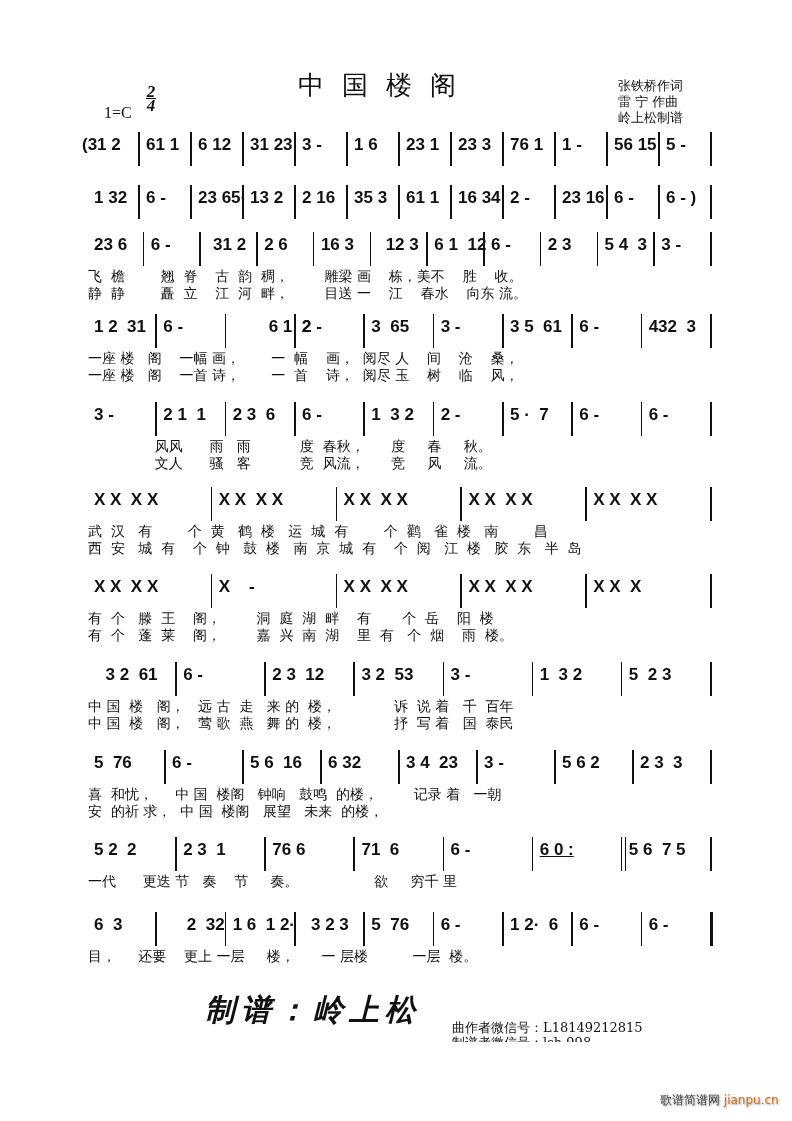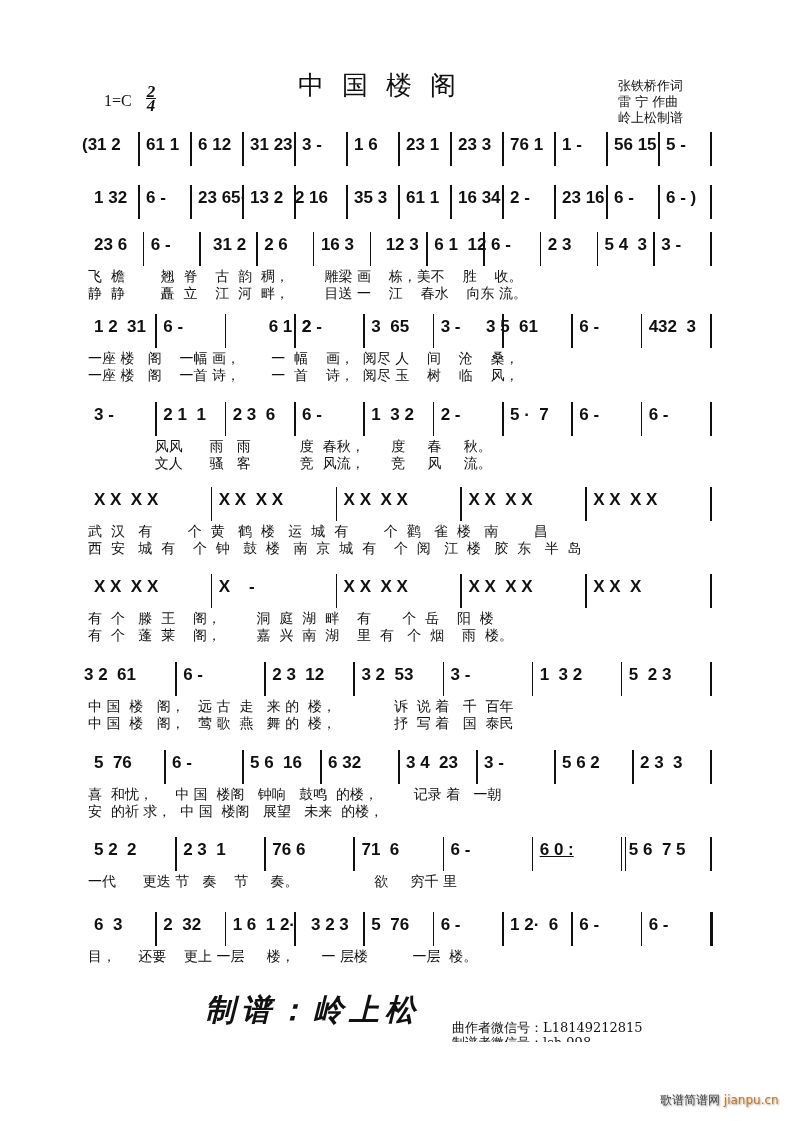--- a/index.html
+++ b/index.html
@@ -1,19 +1,19 @@
 <!DOCTYPE html>
 <html><head>
 <meta charset="utf-8">
 <style>
   html, body { margin:0; padding:0; background:#fff; }
   body { width:792px; height:1121px; position:relative; overflow:hidden; color:#111;
          font-family:"DejaVu Sans", sans-serif; }
   .title { position:absolute; left:298px; top:68px; font-size:26px; letter-spacing:18px; font-weight:normal; }
-  .key { position:absolute; left:104px; top:92px; font-family:"Liberation Serif", serif; font-size:16px; }
+  .key { position:absolute; left:104px; top:104px; font-family:"Liberation Serif", serif; font-size:16px; }
   .meter { position:absolute; left:146px; top:86px; font-family:"Liberation Serif", serif; font-weight:bold; font-size:17px; line-height:11px; text-align:center;font-style:italic; }
   .meter .bar { display:block; width:10px; border-top:1px solid #111; margin:1px 0; }
   .credits { position:absolute; left:618px; top:78px; font-family:"DejaVu Serif", serif; font-size:13px; line-height:16px; }
   .row { position:absolute; left:0; width:792px; }
   .m { position:absolute; top:0; height:30px; font-family:"Liberation Sans", sans-serif; font-weight:bold; font-size:17px; line-height:30px; white-space:pre; }
   .bl { position:absolute; top:2px; width:1.5px; height:34px; background:#111; }
   .bl.end { width:3px; }
   .bl.double { width:1px; box-shadow:4px 0 0 0 #111; }
   .lyric { position:absolute; left:0; font-family:"DejaVu Serif", serif; font-size:14px; line-height:16px; white-space:pre; }
   .sig { position:absolute; left:205px; top:990px; font-family:"DejaVu Serif", serif; font-size:30px; font-weight:bold; font-style:italic; letter-spacing:6px; }
@@ -67,21 +67,21 @@
     </div>
     <div class="row" style="top: 183px;">
       <div class="m" style="left: 94px; width: 44px;">1 32</div>
       <div class="bl" style="left: 138px;"></div>
       <div class="m" style="left: 146px; width: 44px;">6 -</div>
       <div class="bl" style="left: 190px;"></div>
       <div class="m" style="left: 198px; width: 44px;">23 65·</div>
       <div class="bl" style="left: 242px;"></div>
       <div class="m" style="left: 250px; width: 44px;">13 2</div>
       <div class="bl" style="left: 294px;"></div>
-      <div class="m" style="left: 284px; width: 44px; text-align: right;">2 16</div>
+      <div class="m" style="left: 302px; width: 44px;">2 16</div>
       <div class="bl" style="left: 346px;"></div>
       <div class="m" style="left: 354px; width: 44px;">35 3</div>
       <div class="bl" style="left: 398px;"></div>
       <div class="m" style="left: 406px; width: 44px;">61 1</div>
       <div class="bl" style="left: 450px;"></div>
       <div class="m" style="left: 458px; width: 44px;">16 34</div>
       <div class="bl" style="left: 502px;"></div>
       <div class="m" style="left: 510px; width: 44px;">2 -</div>
       <div class="bl" style="left: 554px;"></div>
       <div class="m" style="left: 562px; width: 44px;">23 16</div>
@@ -123,21 +123,21 @@
       <div class="m" style="left: 163.333px; width: 61.3333px;">6 -</div>
       <div class="bl" style="left: 224.667px;"></div>
       <div class="m" style="left: 232.667px; width: 61.3333px; margin-left: 36px;">6 1  2</div>
       <div class="bl" style="left: 294px;"></div>
       <div class="m" style="left: 302px; width: 61.3333px;">2 -</div>
       <div class="bl" style="left: 363.333px;"></div>
       <div class="m" style="left: 371.333px; width: 61.3333px;">3  65</div>
       <div class="bl" style="left: 432.667px;"></div>
       <div class="m" style="left: 440.667px; width: 61.3333px;">3 -</div>
       <div class="bl" style="left: 502px;"></div>
-      <div class="m" style="left: 486px; width: 61.3333px;">3 5  61</div>
+      <div class="m" style="left: 510px; width: 61.3333px;">3 5  61</div>
       <div class="bl" style="left: 571.333px;"></div>
       <div class="m" style="left: 579.333px; width: 61.3333px;">6 -</div>
       <div class="bl" style="left: 640.667px;"></div>
       <div class="m" style="left: 648.667px; width: 61.3333px;">432  3</div>
       <div class="bl" style="left: 710px;"></div>
       <div class="lyric" style="left: 88px; top: 38px;">一座 楼   阁    一幅 画，       一  幅    画，  阅尽 人    间    沧    桑，</div>
       <div class="lyric" style="left: 88px; top: 55px;">一座 楼   阁    一首 诗，       一  首    诗，  阅尽 玉    树    临    风，</div>
     </div>
     <div class="row" style="top: 400px;">
       <div class="m" style="left: 94px; width: 61.3333px;">3 -</div>
@@ -183,21 +183,21 @@
       <div class="m" style="left: 343.6px; width: 116.8px;">X X  X X</div>
       <div class="bl" style="left: 460.4px;"></div>
       <div class="m" style="left: 468.4px; width: 116.8px;">X X  X X</div>
       <div class="bl" style="left: 585.2px;"></div>
       <div class="m" style="left: 593.2px; width: 116.8px;">X X  X</div>
       <div class="bl" style="left: 710px;"></div>
       <div class="lyric" style="left: 88px; top: 38px;">有  个   滕  王    阁，        洞  庭  湖  畔    有       个  岳    阳  楼</div>
       <div class="lyric" style="left: 88px; top: 55px;">有  个   蓬  莱    阁，        嘉  兴  南  湖    里  有   个  烟    雨  楼。</div>
     </div>
     <div class="row" style="top: 660px;">
-      <div class="m" style="left: 84px; width: 81.1429px;">3 2  61</div>
+      <div class="m" style="left: 91px; width: 81.1429px; text-align: center;">3 2  61</div>
       <div class="bl" style="left: 175.143px;"></div>
       <div class="m" style="left: 183.143px; width: 81.1429px;">6 -</div>
       <div class="bl" style="left: 264.286px;"></div>
       <div class="m" style="left: 272.286px; width: 81.1429px;">2 3  12</div>
       <div class="bl" style="left: 353.429px;"></div>
       <div class="m" style="left: 361.429px; width: 81.1429px;">3 2  53</div>
       <div class="bl" style="left: 442.571px;"></div>
       <div class="m" style="left: 450.571px; width: 81.1429px;">3 -</div>
       <div class="bl" style="left: 531.714px;"></div>
       <div class="m" style="left: 539.714px; width: 81.1429px;">1  3 2</div>
@@ -240,21 +240,21 @@
       <div class="bl" style="left: 531.714px;"></div>
       <div class="m" style="left: 539.714px; width: 81.1429px; text-decoration: underline;">6 0 :</div>
       <div class="bl double" style="left: 620.857px;"></div>
       <div class="m" style="left: 628.857px; width: 81.1429px;">5 6  7 5</div>
       <div class="bl" style="left: 710px;"></div>
       <div class="lyric" style="left: 88px; top: 38px;">一代      更迭 节   奏    节     奏。                 欲     穷千 里</div>
     </div>
     <div class="row" style="top: 910px;">
       <div class="m" style="left: 94px; width: 61.3333px;">6  3</div>
       <div class="bl" style="left: 155.333px;"></div>
-      <div class="m" style="left: 163.333px; width: 61.3333px;">2  32</div>
+      <div class="m" style="left: 163.333px; width: 61.3333px; text-align: right;">2  32</div>
       <div class="bl" style="left: 224.667px;"></div>
       <div class="m" style="left: 232.667px; width: 61.3333px;">1 6  1 2·</div>
       <div class="bl" style="left: 294px;"></div>
       <div class="m" style="left: 311px; width: 61.3333px;">3 2 3</div>
       <div class="bl" style="left: 363.333px;"></div>
       <div class="m" style="left: 371.333px; width: 61.3333px;">5  76</div>
       <div class="bl" style="left: 432.667px;"></div>
       <div class="m" style="left: 440.667px; width: 61.3333px;">6 -</div>
       <div class="bl" style="left: 502px;"></div>
       <div class="m" style="left: 510px; width: 61.3333px;">1 2·  6</div>

